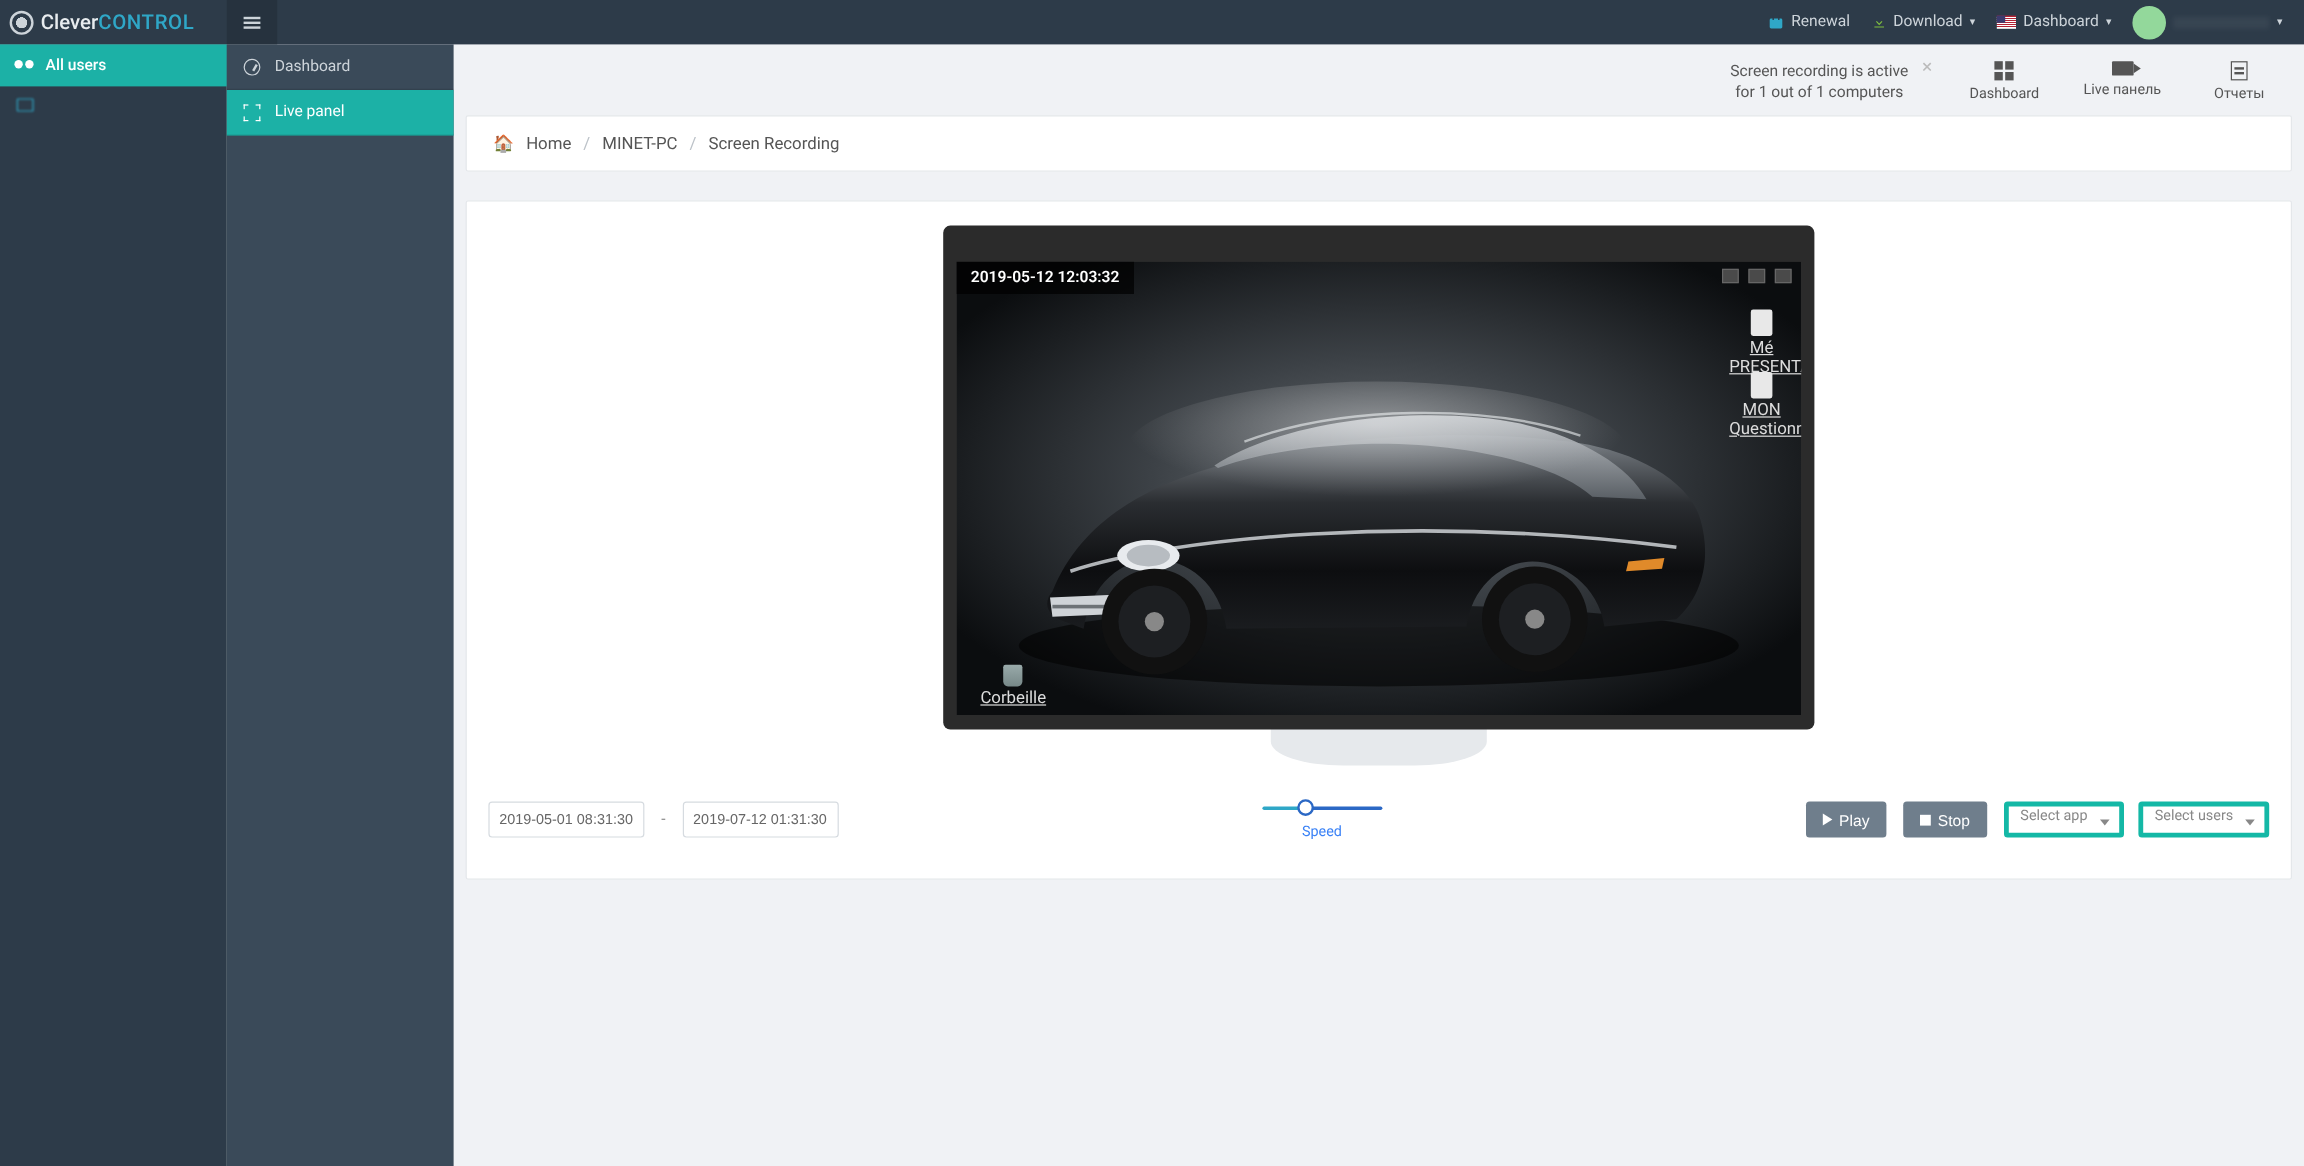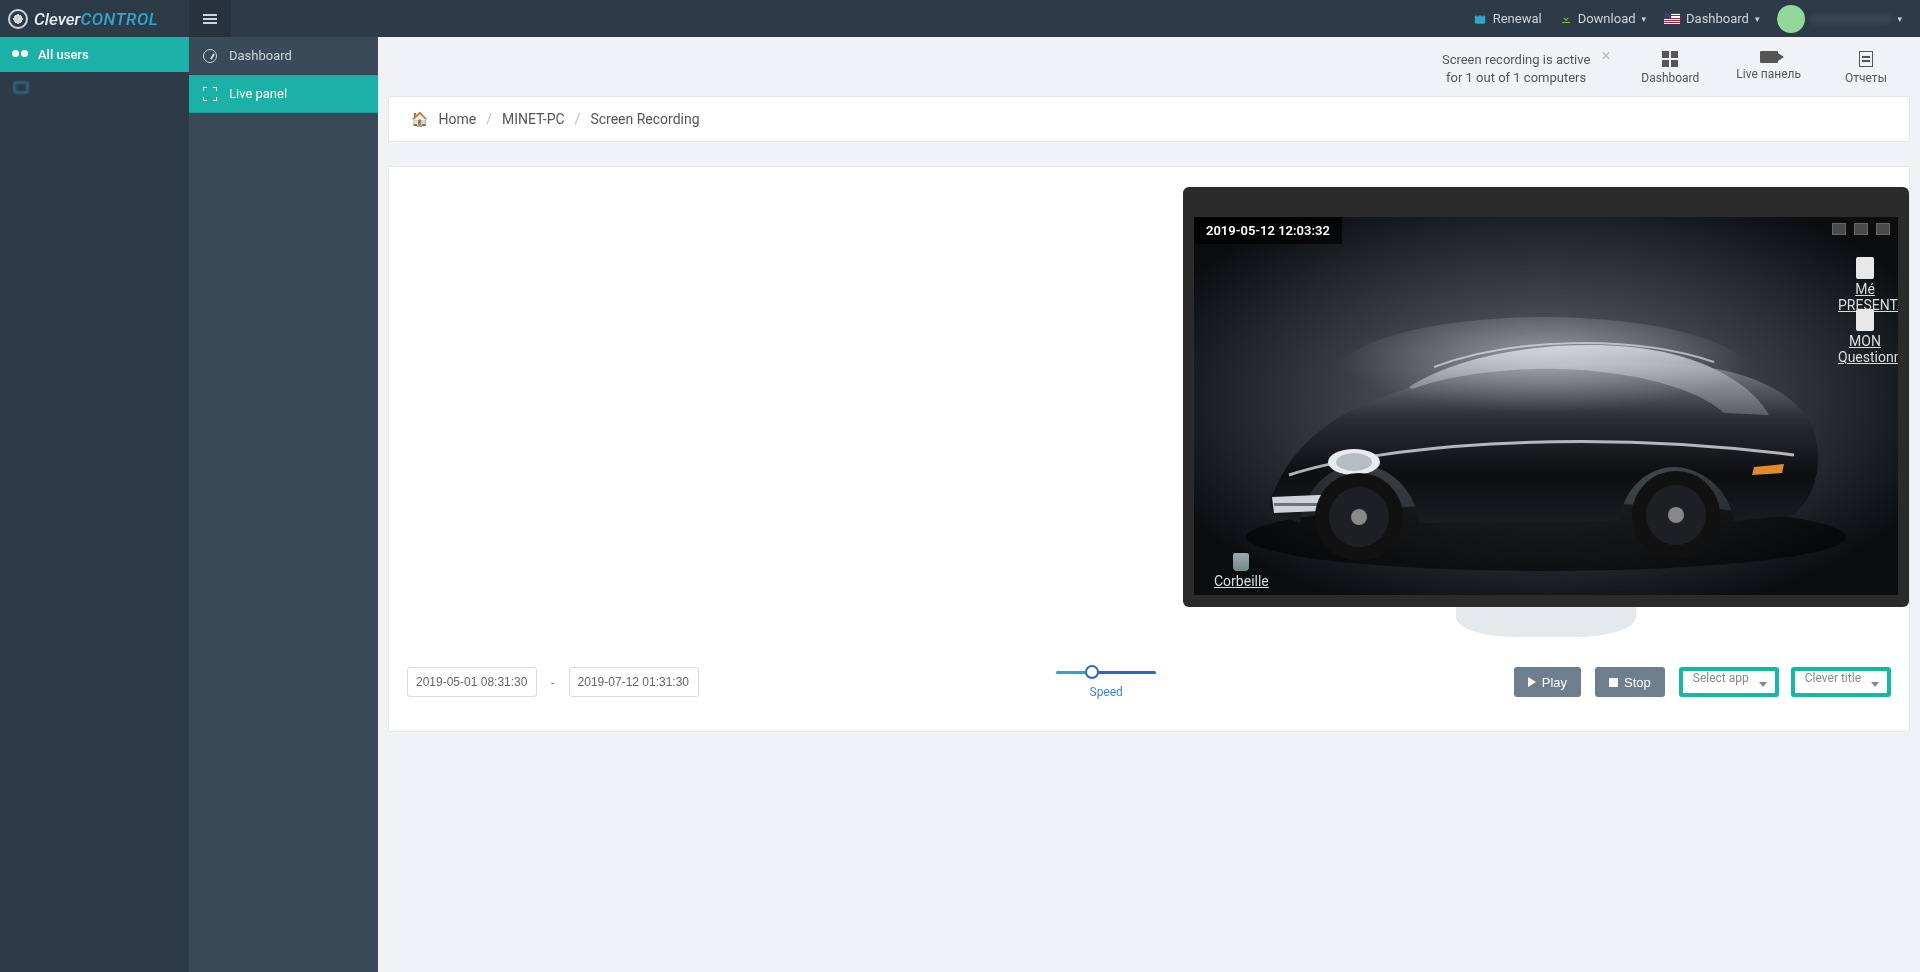--- a/index.html
+++ b/index.html
@@ -21,21 +21,20 @@
   align-items: center;
   color: #cdd4da;
 }
 .logo {
   width: 189px;
   display: flex;
   align-items: center;
   padding-left: 8px;
   font-size: 17px;
   font-weight: 500;
-  font-style: italic;
 }
 .logo-icon {
   width: 20px; height: 20px; margin-right: 6px;
   background: radial-gradient(circle, #cdd4da 40%, transparent 42%);
   border: 2px solid #cdd4da; border-radius: 50%;
 }
 .logo .c1 { color: #e8ecef; }
 .logo .c2 { color: #2fa7c7; letter-spacing: 0.5px; }
 .hamburger-btn {
   width: 42px; height: 37px; background:#26323e;
@@ -95,21 +94,21 @@
 
 
 .card { background:#fff; border:1px solid #e4e7ea; border-radius:2px; }
 .breadcrumb { padding:14px 22px; font-size:14px; color:#555; display:flex; align-items:center; gap:10px; }
 .breadcrumb .sep { color:#bcc2c8; }
 .breadcrumb .home-icn { font-size:14px; }
 .breadcrumb a { color:#555; text-decoration:none; cursor:pointer; }
 
 
 .panel { margin-top:24px; padding:20px 0 20px; }
-.monitor-wrap { display:flex; justify-content:flex-end; }
+.monitor-wrap { display:flex; justify-content:center; }
 .monitor { width:726px; }
 .monitor-bezel { background:#2b2b2b; border-radius:6px; padding:30px 11px 12px; position:relative; }
 .screen { width:704px; height:378px; position:relative; overflow:hidden; }
 .screen svg { display:block; }
 .tstamp { position:absolute; left:0; top:0; background:rgba(0,0,0,0.7); color:#fff; padding:6px 12px; font-size:13px; font-weight:600; }
 .win-btns { position:absolute; right:8px; top:6px; display:flex; gap:8px; }
 .win-btns span { width:14px; height:12px; background:#4a4a4a; border:1px solid #666; }
 .desk-icon { position:absolute; text-align:center; color:#ddd; font-size:14px; width:54px;text-decoration:underline; }
 .desk-icon .fi { width:18px; height:22px; background:#e8e8e8; margin:0 auto 2px; border-radius:2px; position:relative; }
 .desk-icon .fi.bin { width:16px; height:18px; background:linear-gradient(#9aa,#788); border-radius:2px 2px 4px 4px; }
@@ -344,20 +343,20 @@
           <span class="sq"></span>
           <span>Stop</span>
         </button>
 
         <div class="right-selects">
           <div class="select">
             <span>Select app</span>
             <span class="car"></span>
           </div>
           <div class="select">
-            <span>Clever title</span>
+            <span>Select users</span>
             <span class="car"></span>
           </div>
         </div>
       </div>
     </div>
   </div>
 </div>
 
 </body></html>

